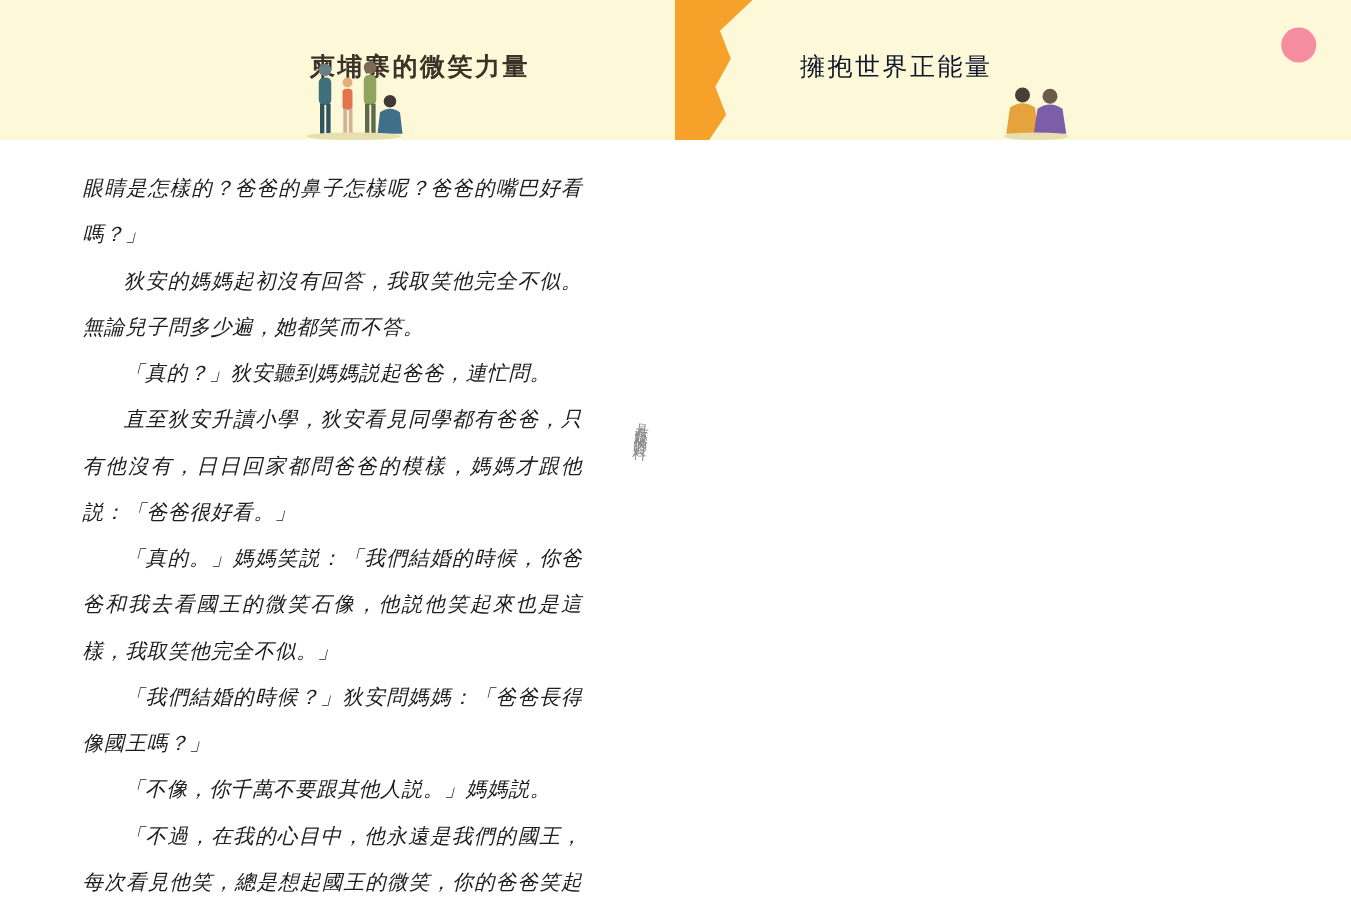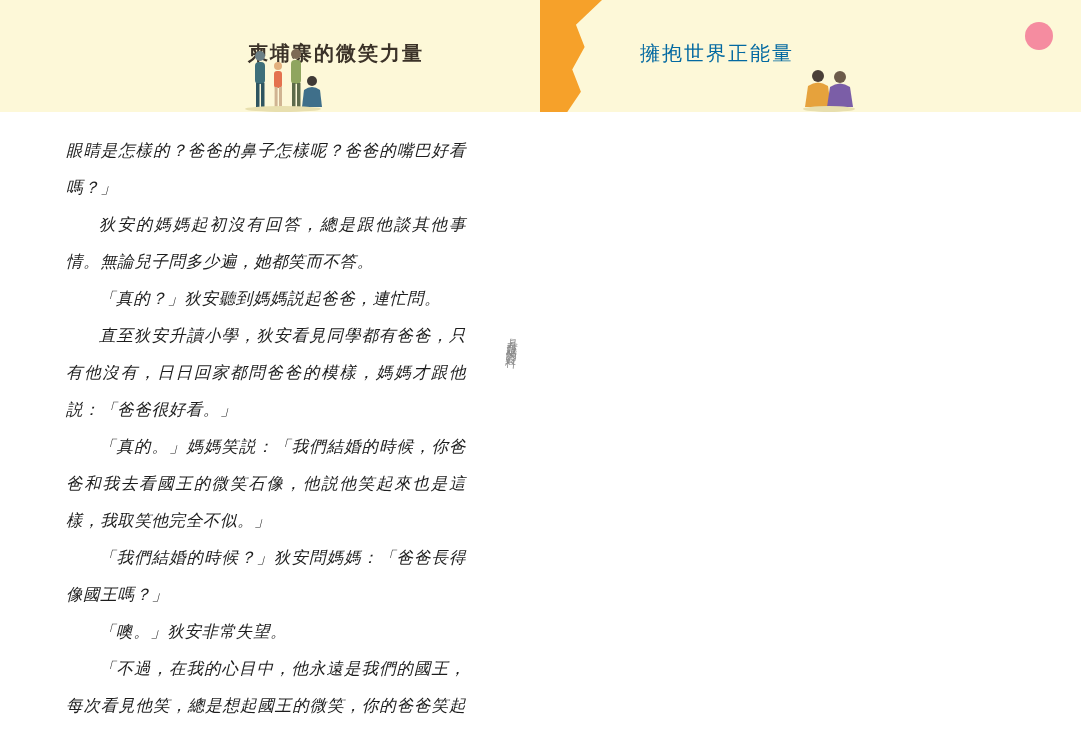--- a/index.html
+++ b/index.html
@@ -60,21 +60,21 @@
   .band-title {
     position: absolute;
     top: 40px;
     font-size: 20px;
     font-weight: bold;
     letter-spacing: 2px;
     color: #3b3228;
     font-family: "Liberation Sans", "DejaVu Sans", sans-serif;
   }
   .band-title-left  { right: 116px; }
-  .band-title-right { left: 100px; font-weight: normal; color: #0369a1; }
+  .band-title-right { left: 100px; font-weight: normal; color: #0f172a; }
 
   
   .pink-dot {
     position: absolute;
     top: 22px;
     right: 28px;
     width: 28px;
     height: 28px;
     border-radius: 50%;
     background: #f58ca0;
@@ -152,26 +152,26 @@
 
         <circle cx="72" cy="35" r="5" fill="#3f3a36"></circle>
         <path d="M64 44 q8 -6 16 0 l2 17 h-20 z" fill="#3f6f8a"></path>
 
         <ellipse cx="43" cy="63" rx="38" ry="3" fill="#e8dfae"></ellipse>
       </svg>
     </div>
 
     <div class="col col-left">
       <p>眼睛是怎樣的？爸爸的鼻子怎樣呢？爸爸的嘴巴好看嗎？」</p>
-      <p class="indent">狄安的媽媽起初沒有回答，總是跟他談其他事情。無論兒子問多少遍，她都笑而不答。</p>
+      <p class="indent">狄安的媽媽起初沒有回答，我取笑他完全不似。無論兒子問多少遍，她都笑而不答。</p>
       <p class="indent">「真的？」狄安聽到媽媽説起爸爸，連忙問。</p>
       <p class="indent">直至狄安升讀小學，狄安看見同學都有爸爸，只有他沒有，日日回家都問爸爸的模樣，媽媽才跟他説：「爸爸很好看。」</p>
       <p class="indent">「真的。」媽媽笑説：「我們結婚的時候，你爸爸和我去看國王的微笑石像，他説他笑起來也是這樣，我取笑他完全不似。」</p>
       <p class="indent">「我們結婚的時候？」狄安問媽媽：「爸爸長得像國王嗎？」</p>
-      <p class="indent">「噢。」狄安非常失望。</p>
+      <p class="indent">「不像，你千萬不要跟其他人説。」媽媽説。</p>
       <p class="indent">「不過，在我的心目中，他永遠是我們的國王，每次看見他笑，總是想起國王的微笑，你的爸爸笑起來，</p>
     </div>
 
     <div class="side-label side-label-left">具有版權的資料</div>
   </div>
 
   <div class="page page-right">
 
     <div class="header-band band-right">
       <div class="wedge"></div>

